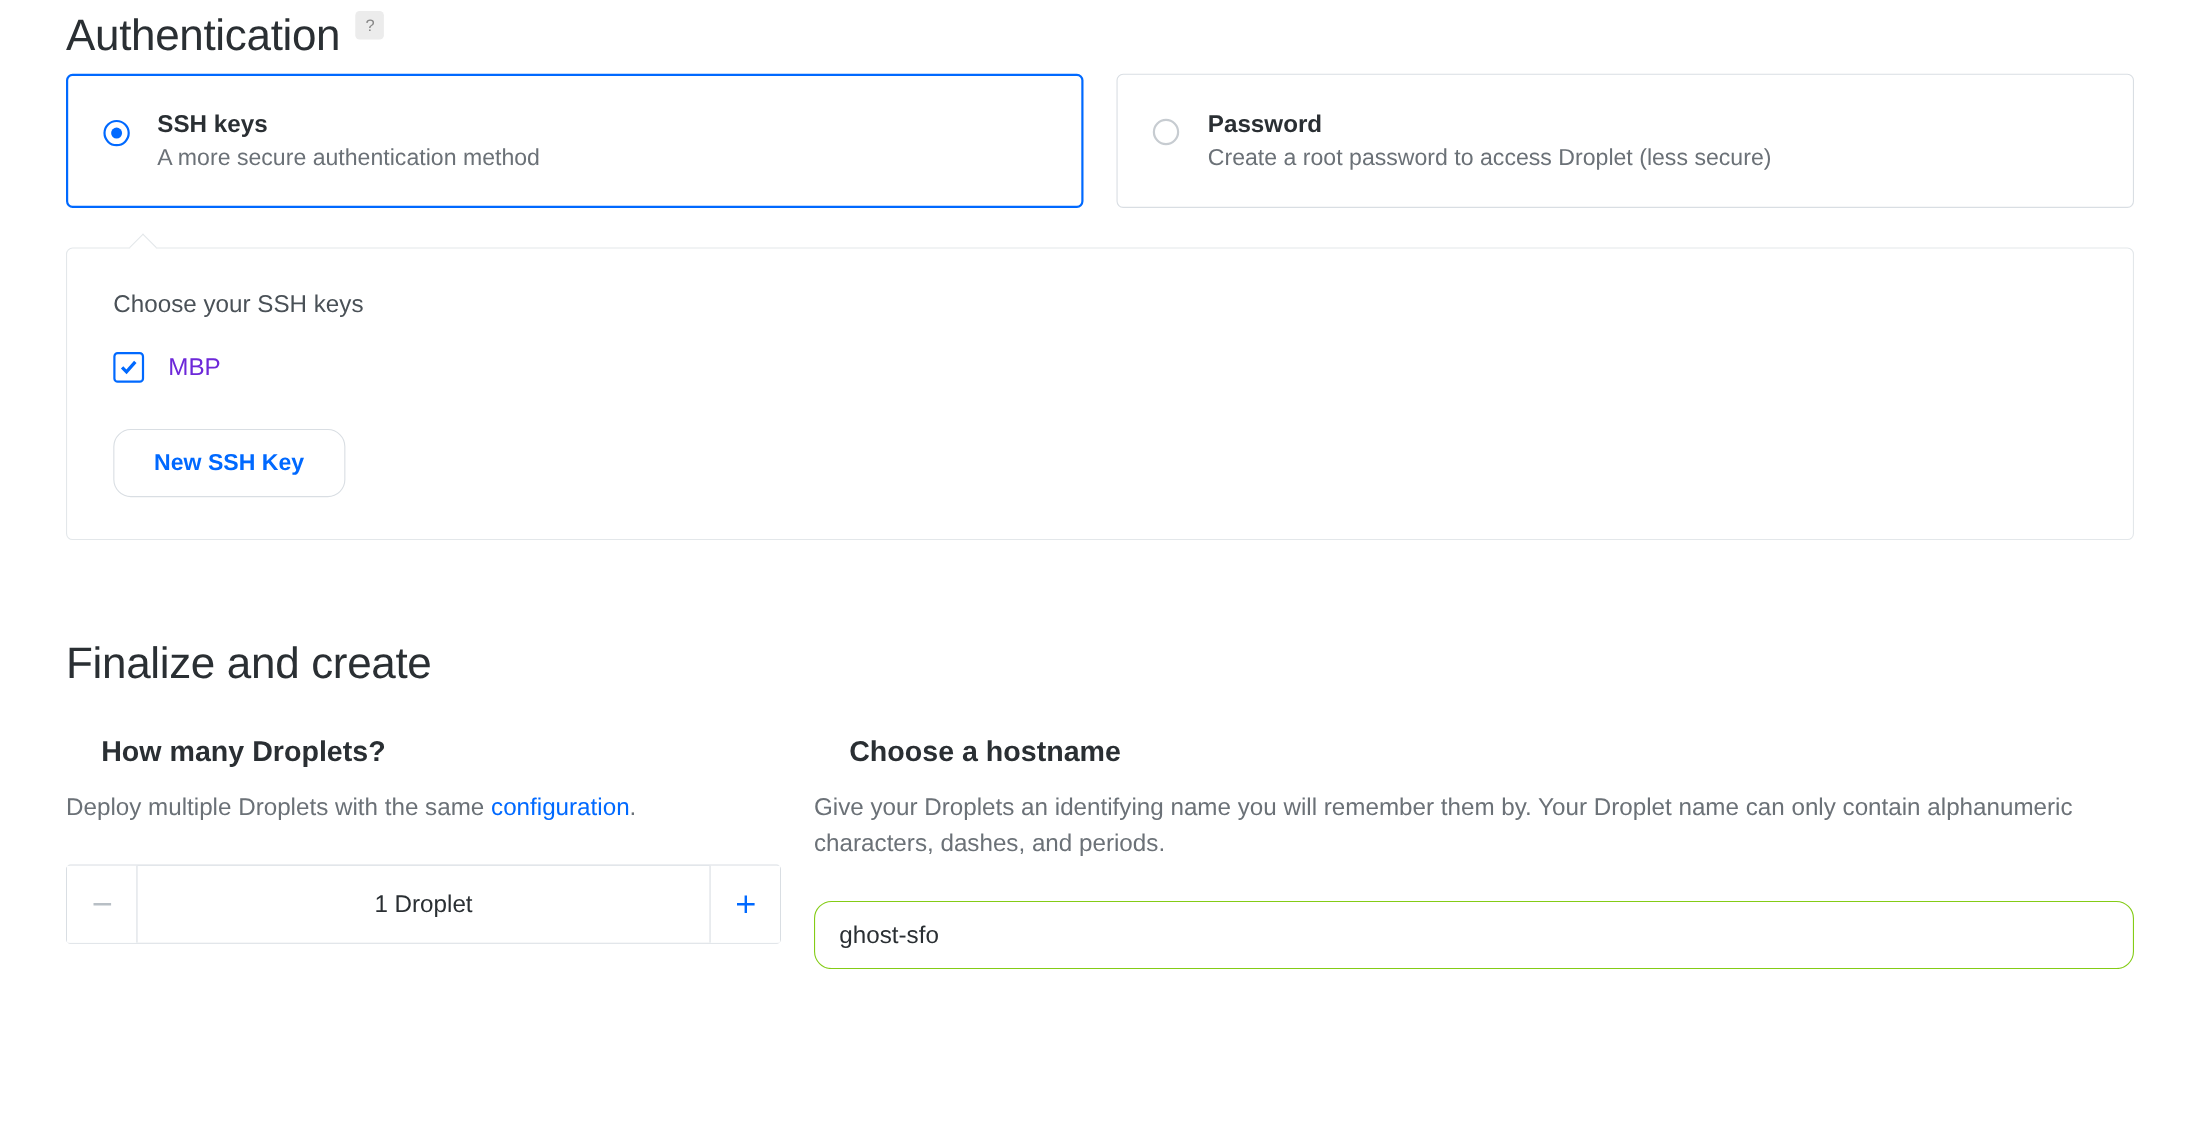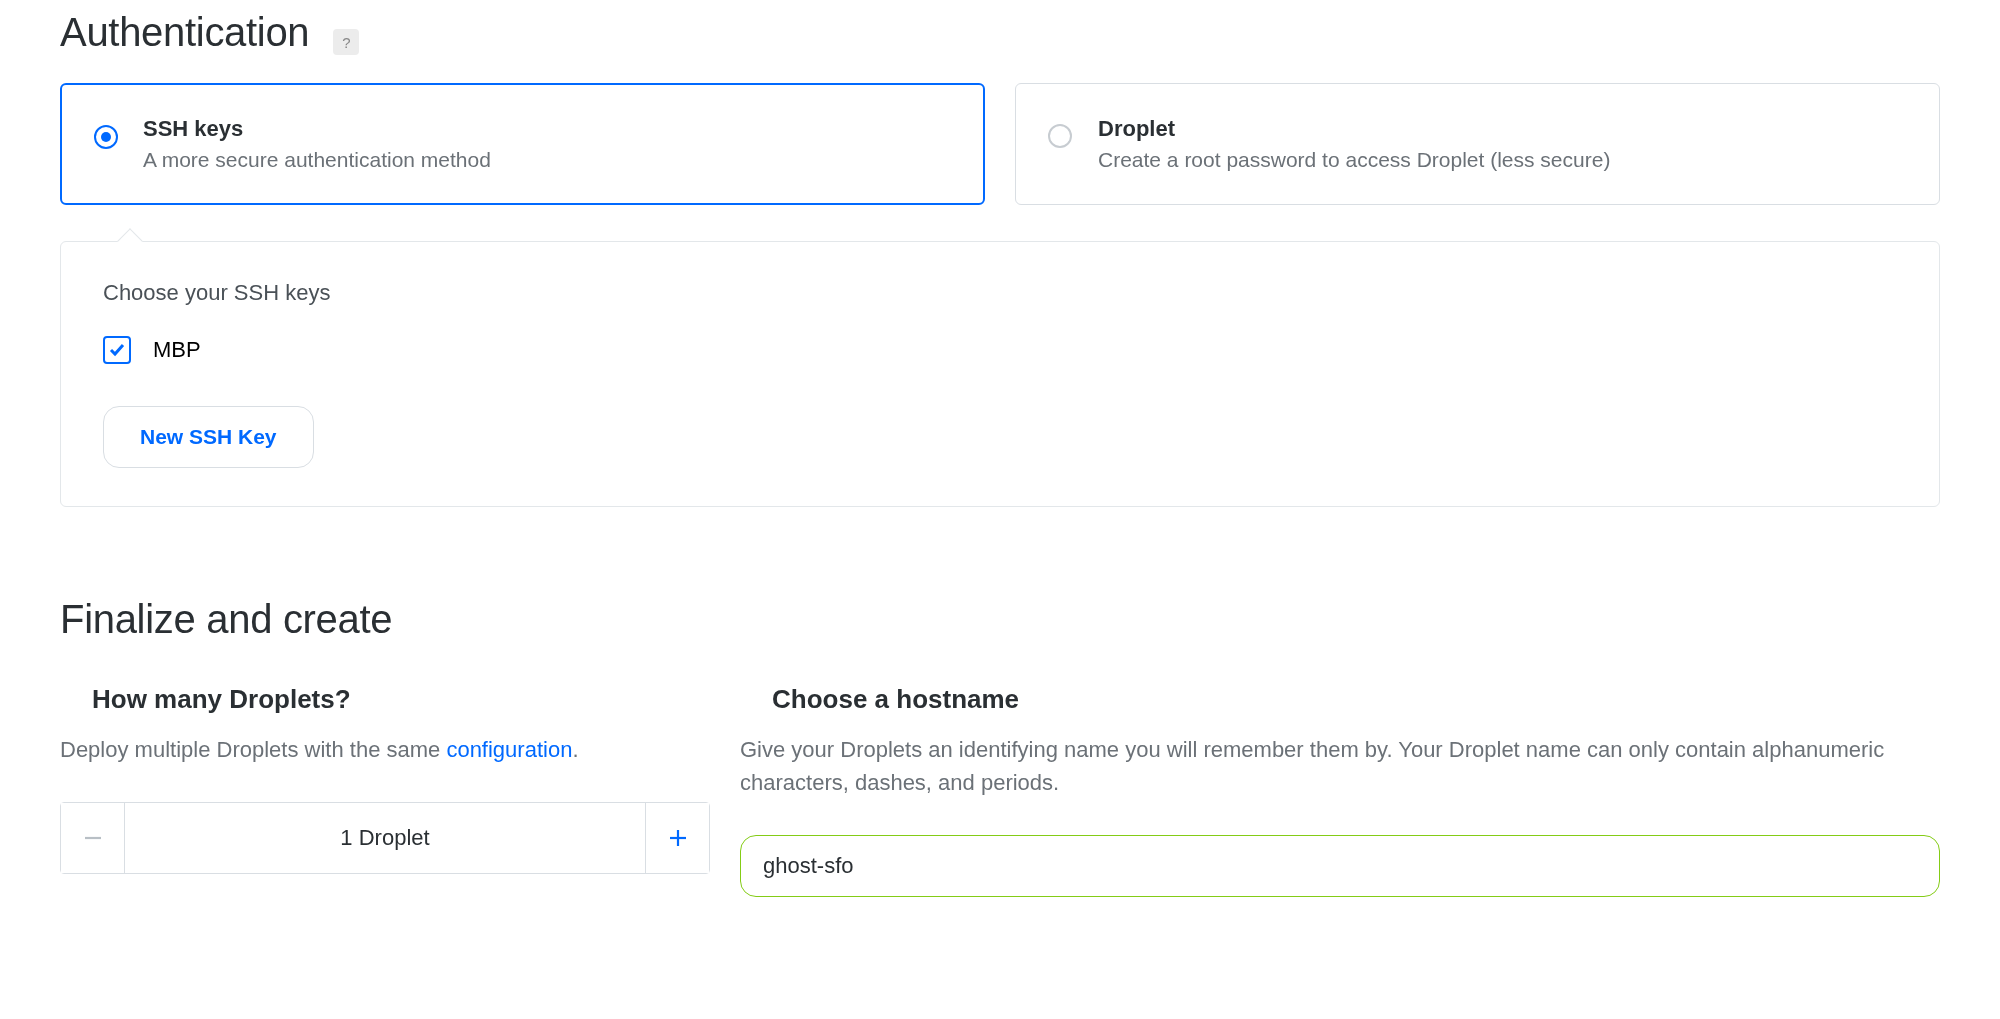--- a/index.html
+++ b/index.html
@@ -11,24 +11,24 @@
     font-family: -apple-system, BlinkMacSystemFont, "Segoe UI", Helvetica, Arial, sans-serif;
     background: #ffffff;
     color: #333333;
     padding: 0 60px;
   }
   .section-title {
     font-size: 40px;
     font-weight: 500;
     color: #2a2f33;
     display: flex;
-    align-items: flex-end;
-    gap: 24px;
+    align-items: flex-start;
+    gap: 14px;
     margin-top: 10px;
-    margin-bottom: 28px;
+    margin-bottom: 12px;
     letter-spacing: -0.3px;
   }
   .help-badge {
     display: inline-flex;
     align-items: center;
     justify-content: center;
     width: 26px;
     height: 26px;
     background: #ececec;
     color: #888888;
@@ -131,21 +131,21 @@
   }
   .checkbox svg {
     width: 16px;
     height: 16px;
     stroke: #0069ff;
     stroke-width: 3;
     fill: none;
   }
   .checkbox-label {
     font-size: 22px;
-    color: #000000;
+    color: #6d28d9;
     font-weight: 400;
     cursor: pointer;
   }
   .new-key-btn {
     border: 1px solid #d9dee3;
     background: #ffffff;
     color: #0069ff;
     font-size: 21px;
     font-weight: 600;
     padding: 18px 36px;
@@ -251,21 +251,21 @@
     <span class="radio-circle">
       <span class="radio-dot"></span>
     </span>
     <div class="radio-card-title">SSH keys</div>
     <div class="radio-card-desc">A more secure authentication method</div>
   </div>
   <div class="radio-card">
     <span class="radio-circle">
       
     </span>
-    <div class="radio-card-title">Droplet</div>
+    <div class="radio-card-title">Password</div>
     <div class="radio-card-desc">Create a root password to access Droplet (less secure)</div>
   </div>
 </div>
 
 <div class="ssh-panel">
   <div class="panel-arrow"></div>
   <div class="ssh-panel-label">Choose your SSH keys</div>
 
   <div class="checkbox-row">
     <span class="checkbox">

